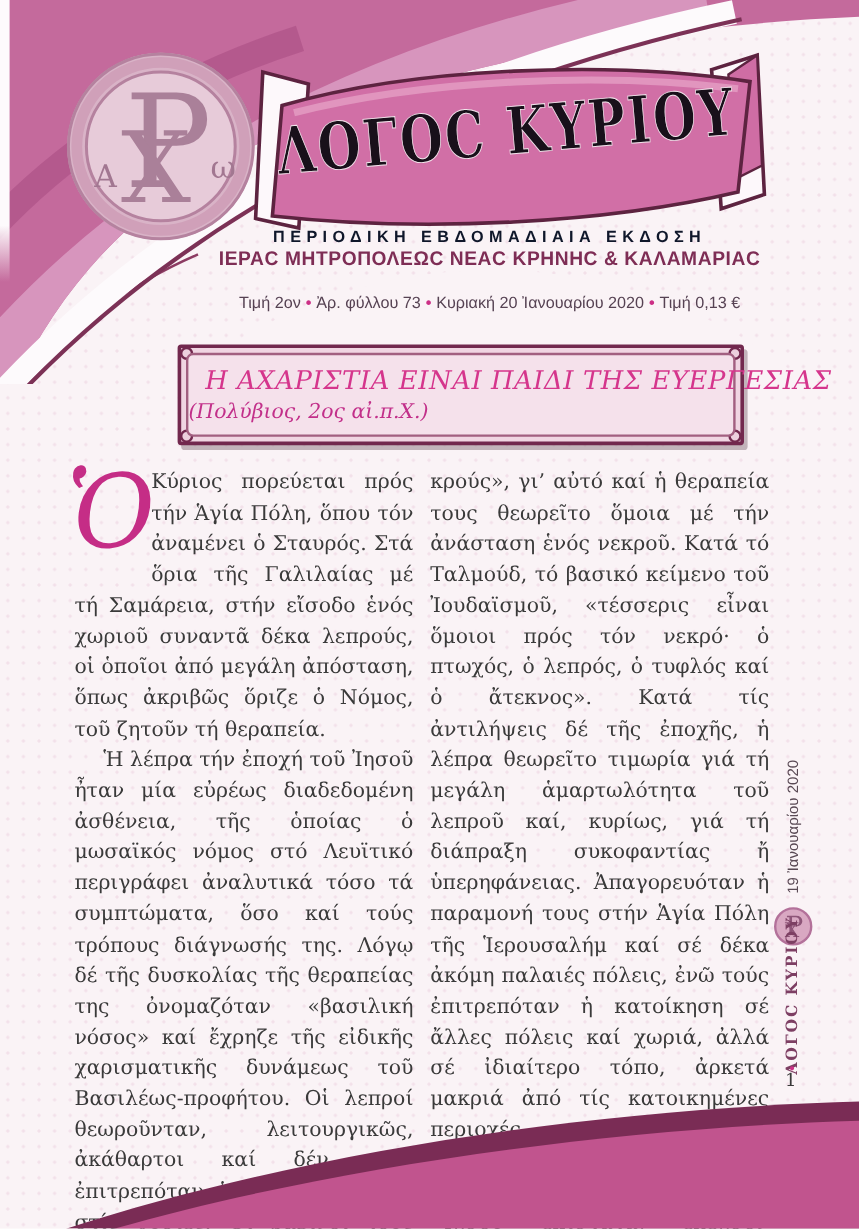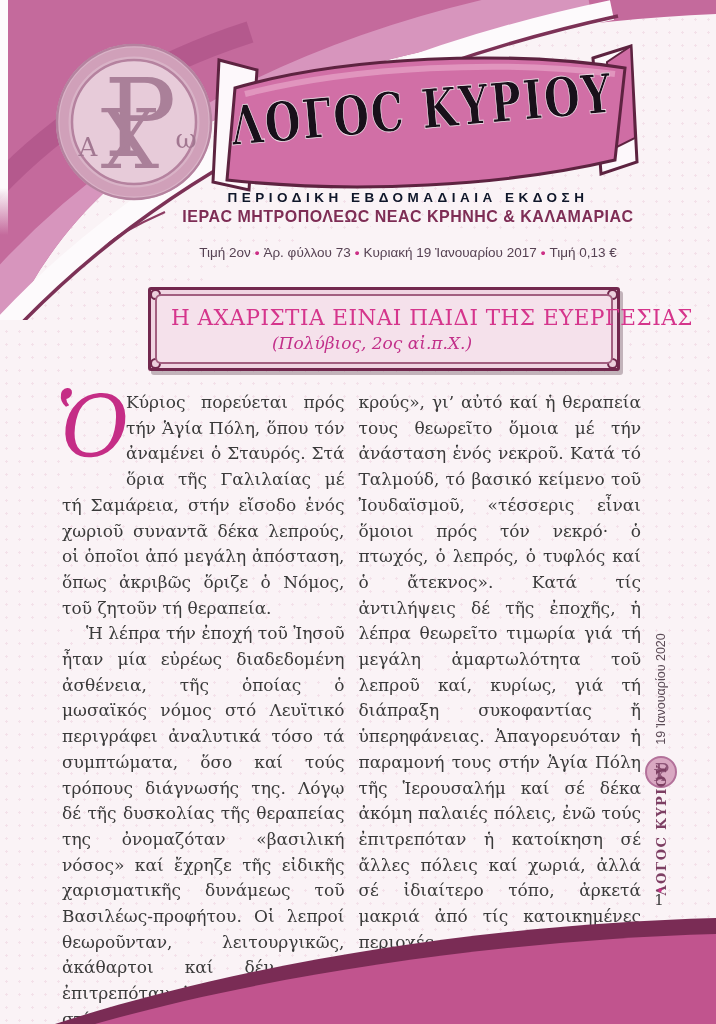--- a/index.html
+++ b/index.html
@@ -57,23 +57,24 @@
     border:2px solid #a25f80;border-radius:6px;background:#f5e1eb;
   }
   .corner-screw{
     position:absolute;width:11px;height:11px;border-radius:50%;
     background:#eccfdd;border:2px solid #72284e;box-sizing:border-box;
   }
   .headline{
     margin-top:9px;text-align:left;padding:0 14px;
     font-size:21.5px;letter-spacing:0.5px;color:#d5358c;font-weight:500;
     white-space:nowrap;
+    font-style:italic;
   }
   .attribution{
-    text-align:center;padding-right:24px;margin-top:3px;
+    text-align:left;padding-right:24px;margin-top:3px;
     font-style:italic;font-size:17px;color:#c2308a;
   }
 
   
   .body-cols{
     left:62px;top:390px;width:579px;height:576px;
     display:flex;gap:14px;
   }
   .col{flex:1;min-width:0;}
   .col p{
@@ -160,21 +161,21 @@
     <path d="M52,28 L14,18 L8,140 L44,148 Z" fill="#fdf8fb" stroke="#5d2340" stroke-width="3"></path>
     <path d="M30,46 C140,14 305,8 420,26 L410,118 C300,144 150,152 22,138 Z" fill="#d16fa6" stroke="#5d2340" stroke-width="3"></path>
     <path d="M40,52 C150,24 300,18 410,32" stroke="#e5a2c6" stroke-width="6" fill="none" opacity="0.75"></path>
   </svg>
   <div class="abs ribbon-title">ΛΟΓΟC ΚΥΡΙΟΥ</div>
 
   <div class="abs subtitle1">ΠΕΡΙΟΔΙΚΗ ΕΒΔΟΜΑΔΙΑΙΑ ΕΚΔΟΣΗ</div>
   <div class="abs subtitle2">ΙΕΡΑC ΜΗΤΡΟΠΟΛΕΩC ΝΕΑC ΚΡΗΝΗC &amp; ΚΑΛΑΜΑΡΙΑC</div>
 
   <div class="abs issue-line">
-    <span>Τιμή 2ον</span><span class="sep">•</span><span>Ἀρ. φύλλου 73</span><span class="sep">•</span><span>Κυριακή 19 Ἰανουαρίου 2017</span><span class="sep">•</span><span>Τιμή 0,13 €</span>
+    <span>Τιμή 2ον</span><span class="sep">•</span><span>Ἀρ. φύλλου 73</span><span class="sep">•</span><span>Κυριακή 20 Ἰανουαρίου 2020</span><span class="sep">•</span><span>Τιμή 0,13 €</span>
   </div>
 
   <div class="abs head-box">
     <span class="corner-screw" style="left:-1px;top:-1px"></span>
     <span class="corner-screw" style="right:-1px;top:-1px"></span>
     <span class="corner-screw" style="left:-1px;bottom:-1px"></span>
     <span class="corner-screw" style="right:-1px;bottom:-1px"></span>
     <div class="head-box-inner">
       <div class="headline">Η ΑΧΑΡΙΣΤΙΑ ΕΙΝΑΙ ΠΑΙΔΙ ΤΗΣ ΕΥΕΡΓΕΣΙΑΣ</div>
       <div class="attribution">(Πολύβιος, 2ος αἰ.π.Χ.)</div>

